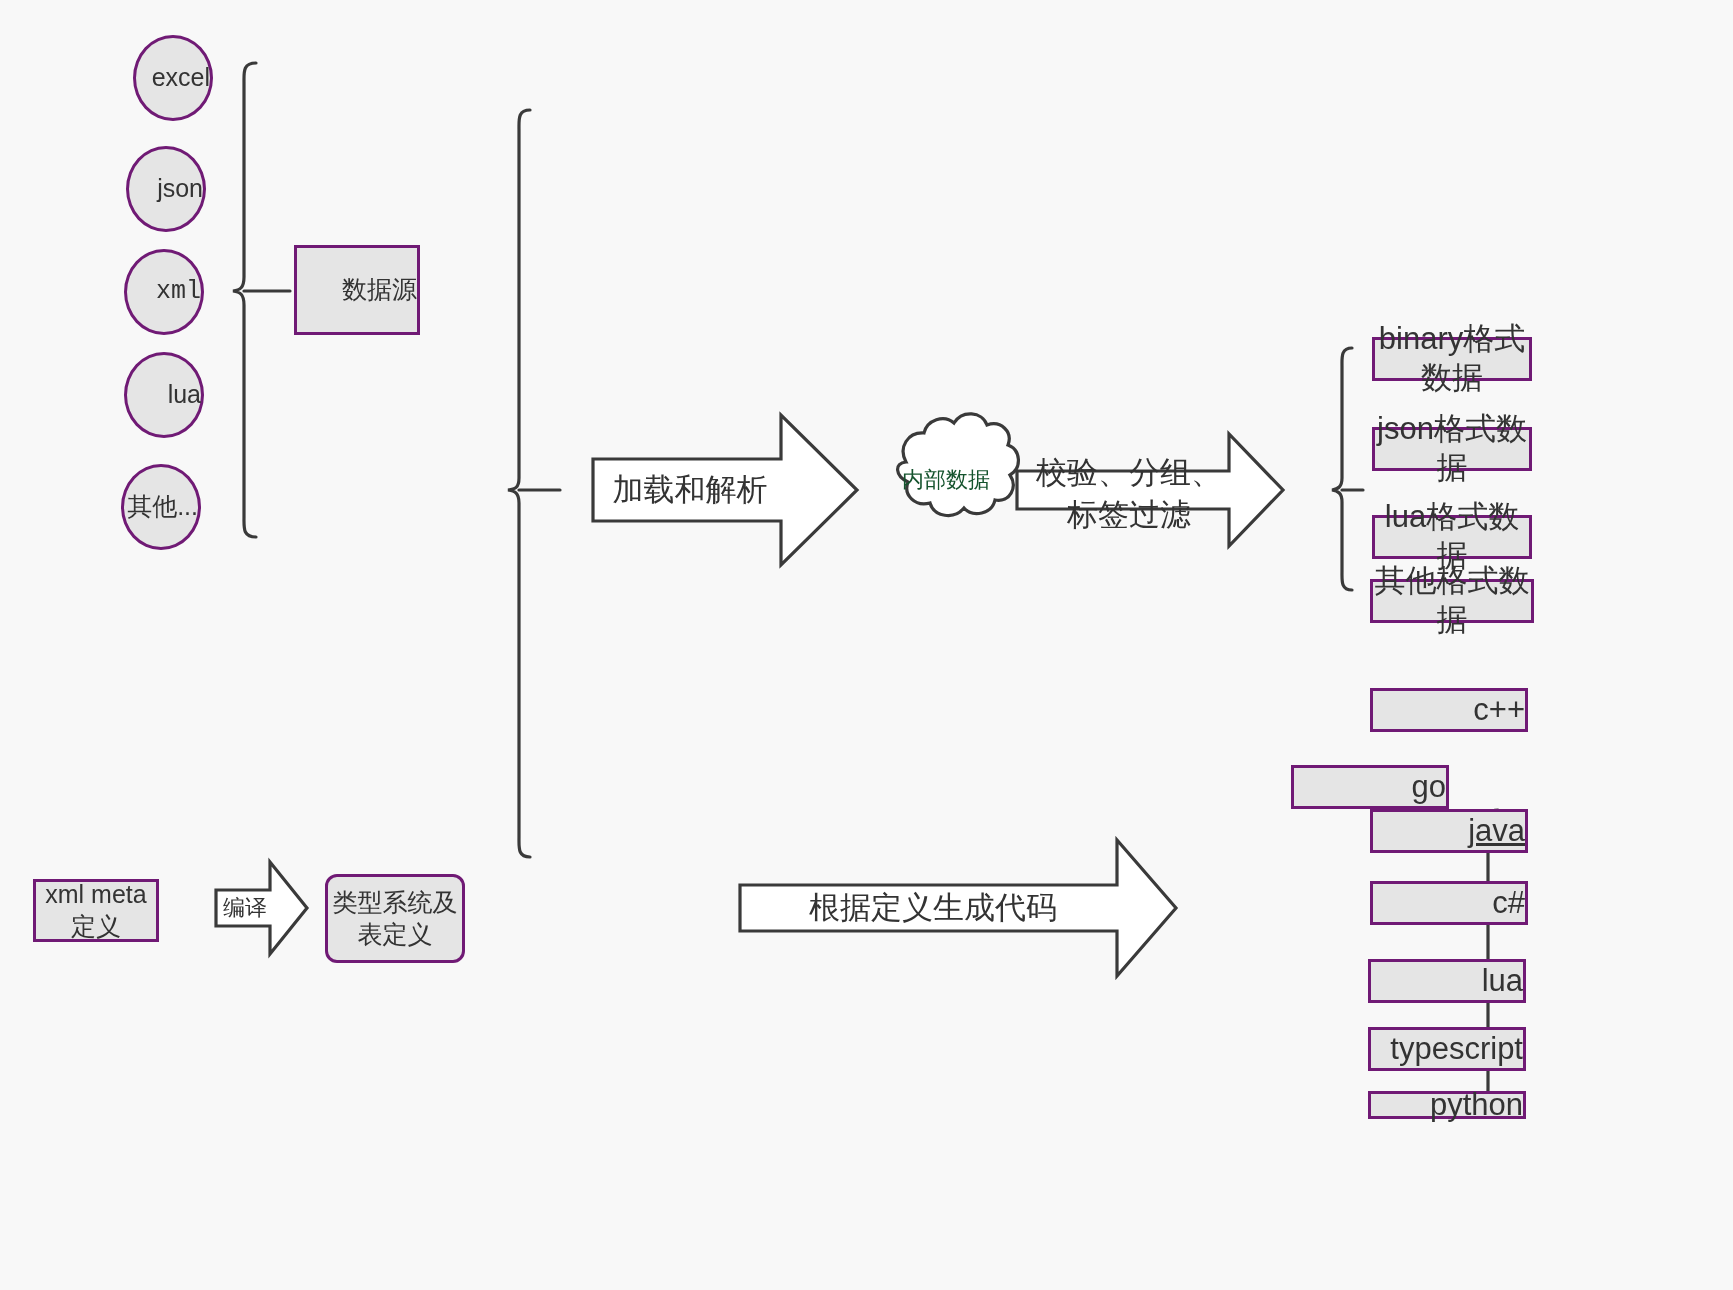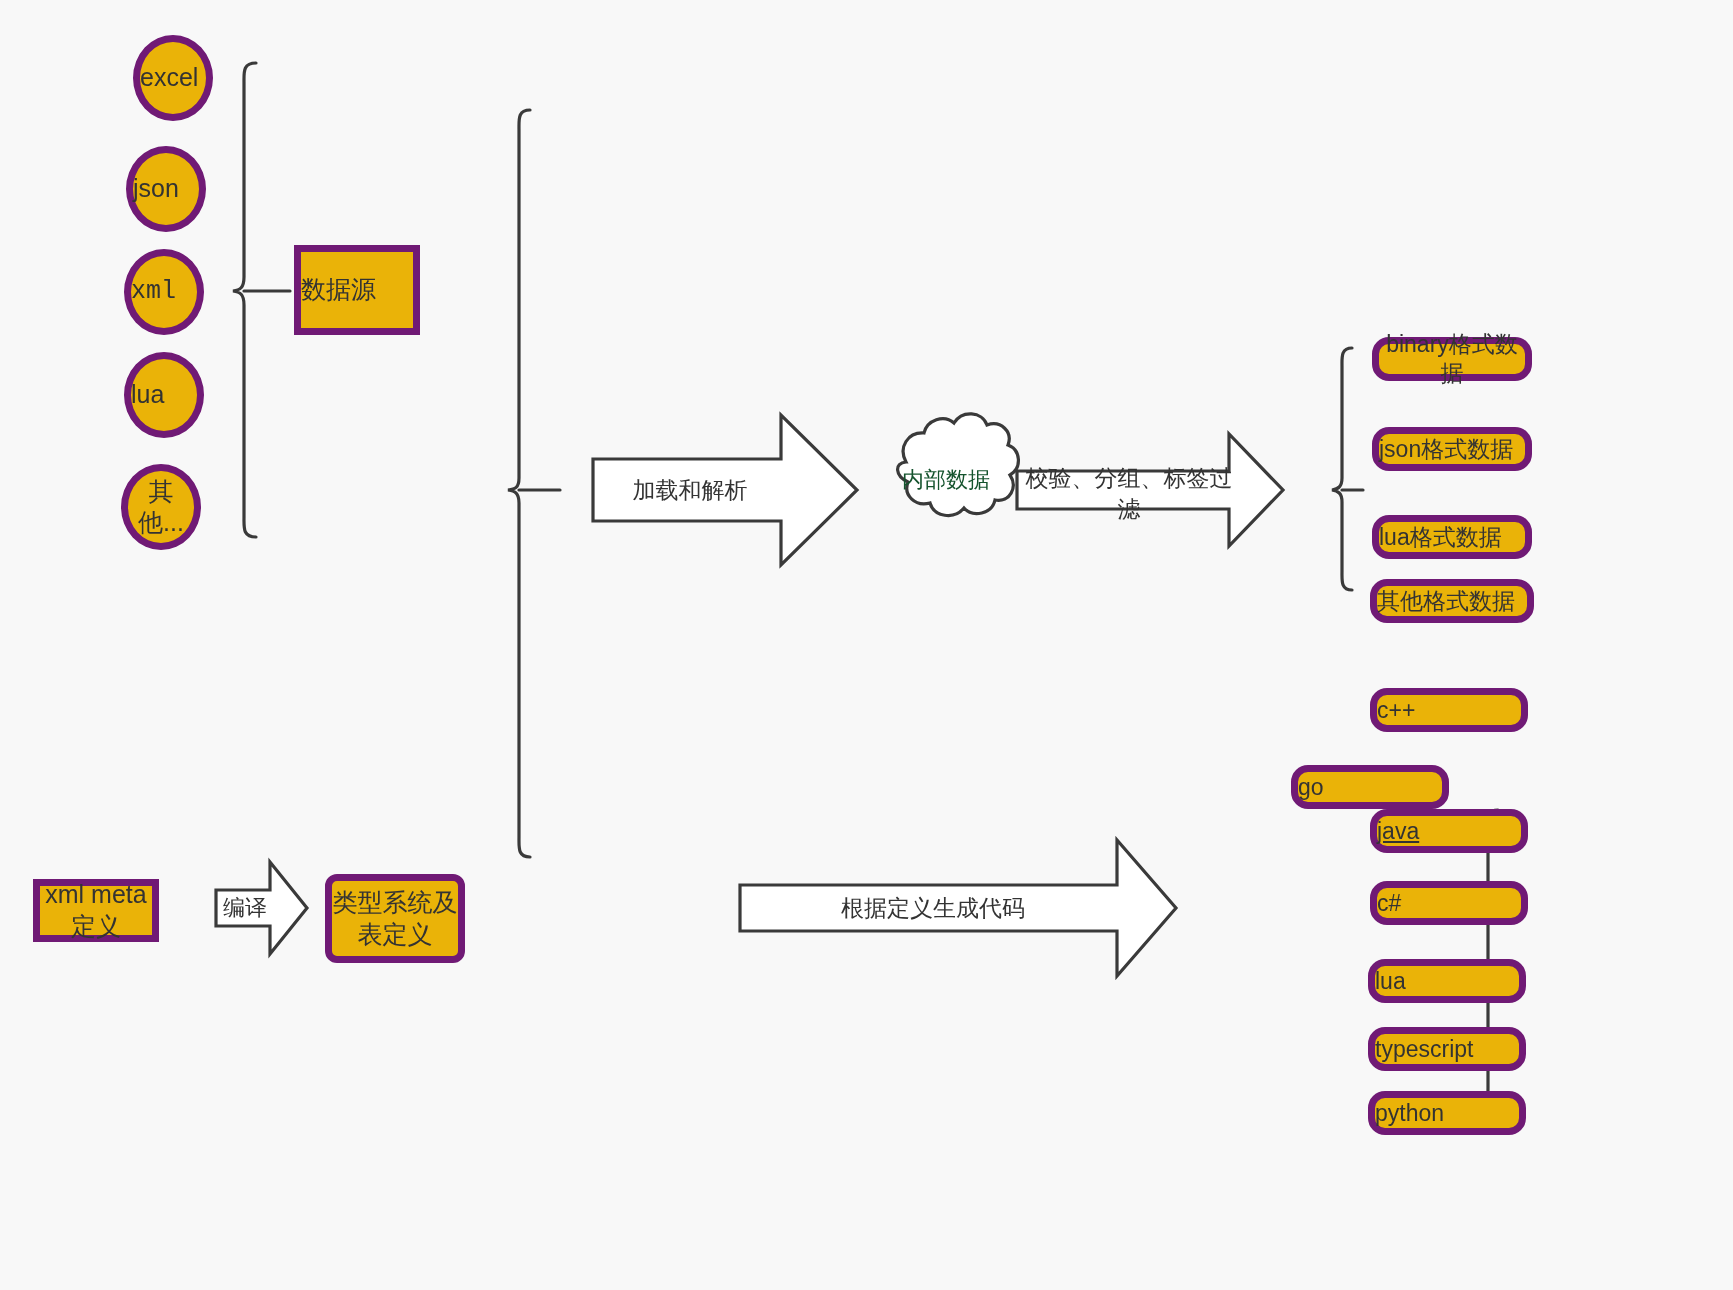--- a/index.html
+++ b/index.html
@@ -5,30 +5,30 @@
   html,body{margin:0;padding:0;}
   body{
     width:1733px;height:1290px;
     background:#f8f8f8;
     font-family:"Liberation Sans","DejaVu Sans",sans-serif;
     color:#333333;
     overflow:hidden;
     position:relative;
   }
   #stage{position:absolute;left:0;top:0;width:1733px;height:1290px;}
-  .node{position:absolute;box-sizing:border-box;display:flex;align-items:center;justify-content:flex-start;text-align:center;background:#eab308;border:7px solid #701a75;color:#333;line-height:1.25;}
+  .node{position:absolute;box-sizing:border-box;display:flex;align-items:center;justify-content:flex-end;text-align:center;background:#e5e5e5;border:3px solid #701a75;color:#333;line-height:1.25;}
   .ellipse{border-radius:50%;}
   .rect{border-radius:0;}
   .round{border-radius:12px;}
   .label{display:block;}
   svg.overlay{position:absolute;left:0;top:0;width:1733px;height:1290px;pointer-events:none;}
   .arrow-text{position:absolute;display:flex;align-items:center;justify-content:center;text-align:center;color:#333;pointer-events:none;}
   .cloud-text{position:absolute;display:flex;align-items:center;justify-content:center;text-align:center;color:#14532d;}
   .fs-22{font-size:22px;}
-  .fs-23{font-size:23px;border-radius:17px;}
+  .fs-23{font-size:31px;}
   .fs-25{font-size:25px;}
 </style>
 </head>
 <body>
 
 <div id="stage">
 
   <svg class="overlay" viewBox="0 0 1733 1290">
 
     <g fill="none" stroke="#3a3a3a" stroke-width="3.2" stroke-linecap="round">
@@ -171,17 +171,17 @@
   </div>
 
   <div class="node rect fs-23" style="left:1368px;top:959px;width:158px;height:44px;">
     <span class="label">lua</span>
   </div>
 
   <div class="node rect fs-23" style="left:1368px;top:1027px;width:158px;height:44px;">
     <span class="label">typescript</span>
   </div>
 
-  <div class="node rect fs-23" style="left:1368px;top:1091px;width:158px;height:44px;">
+  <div class="node rect fs-23" style="left:1368px;top:1091px;width:158px;height:28px;">
     <span class="label">python</span>
   </div>
 
 </div>
 
 </body></html>

